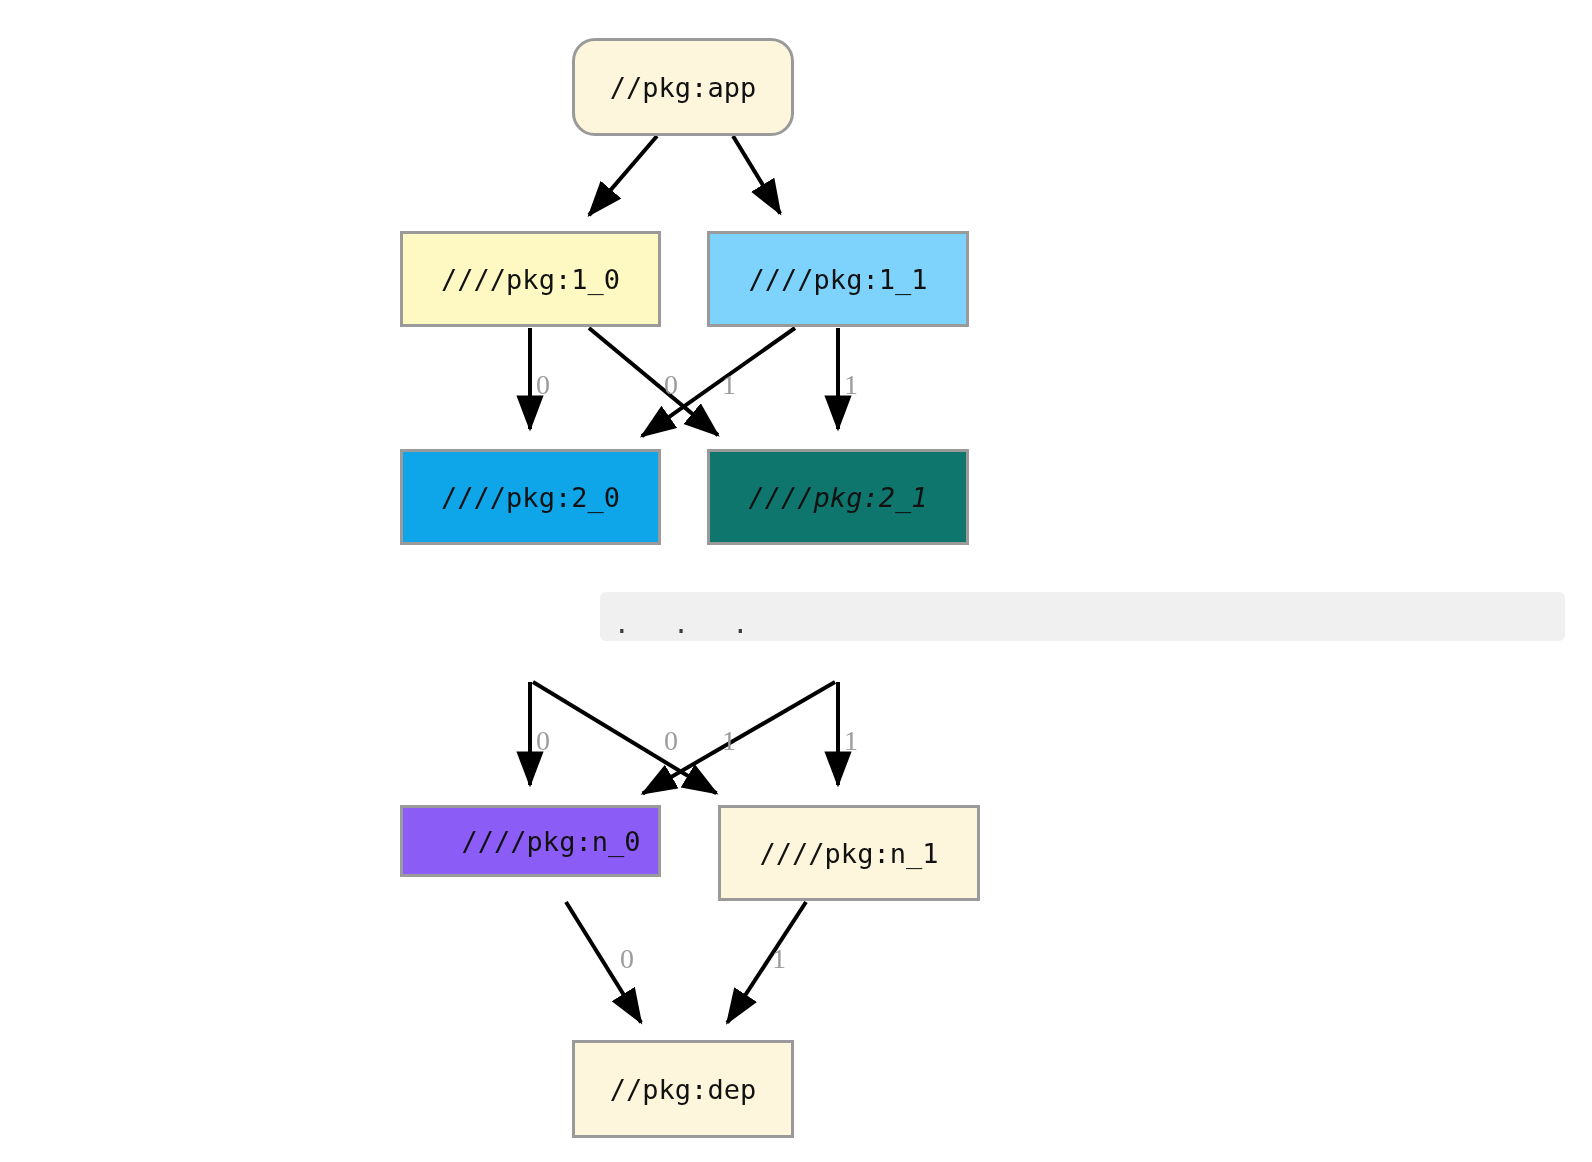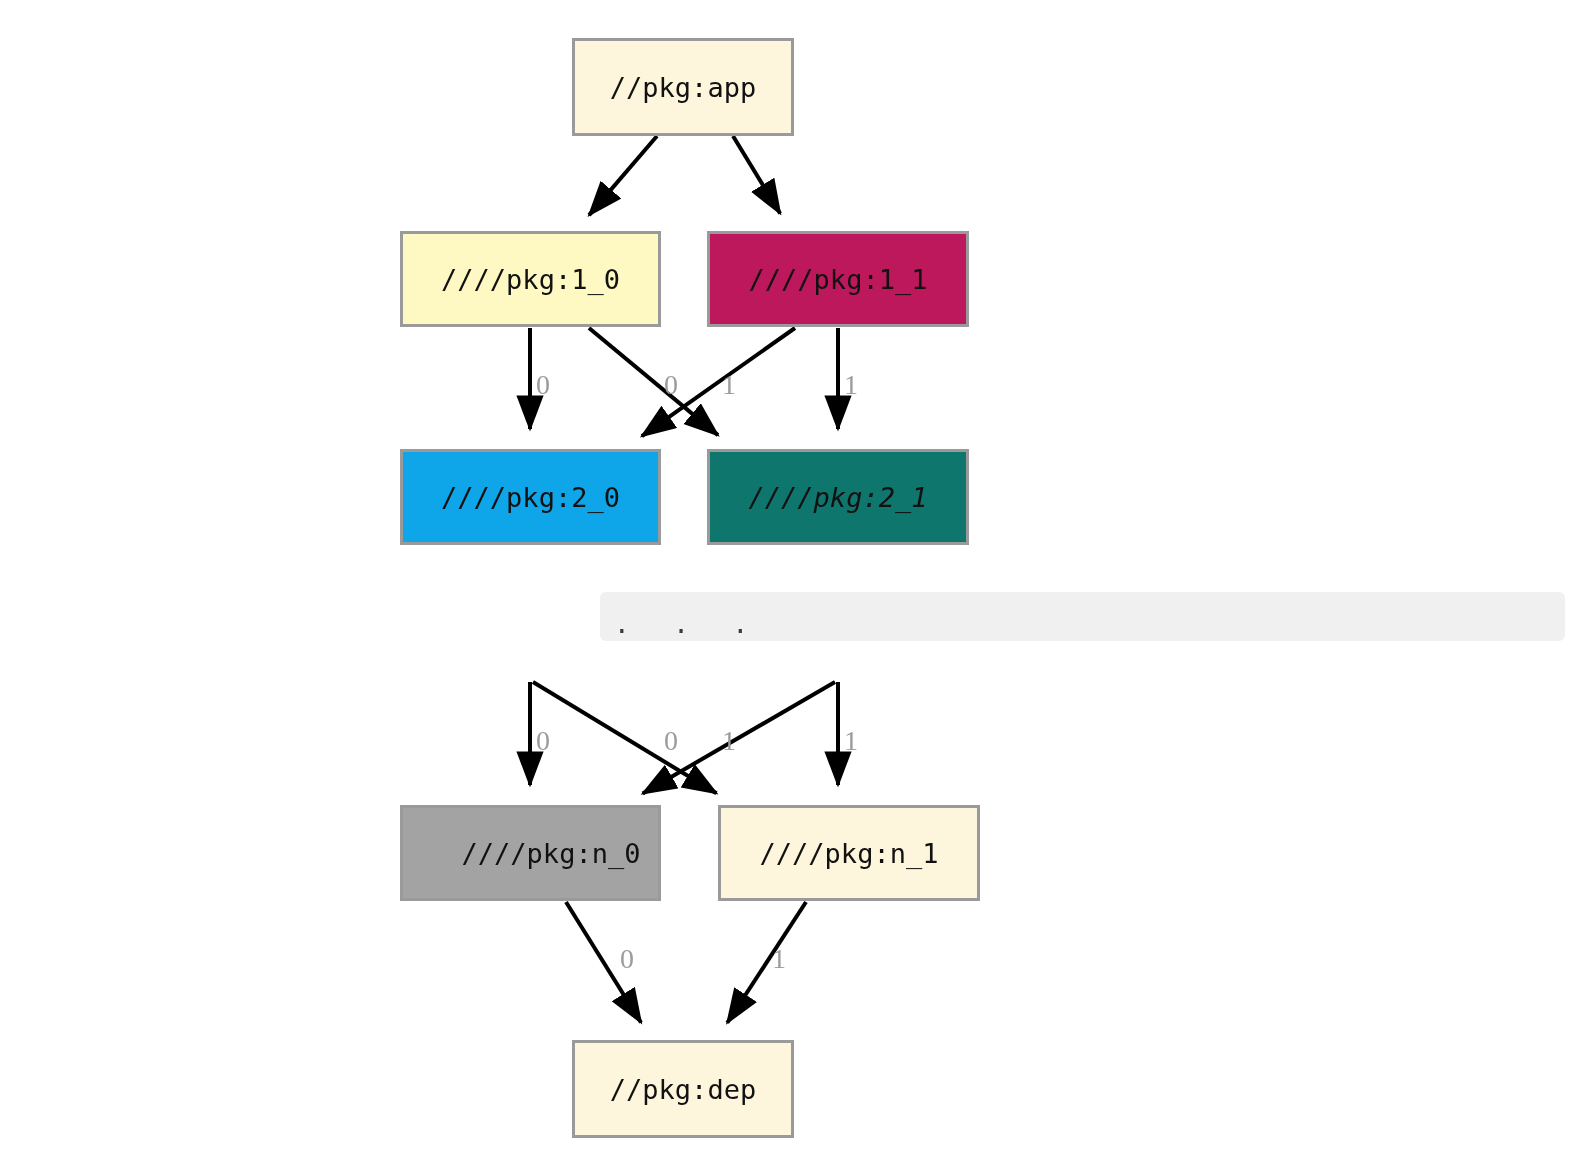--- a/index.html
+++ b/index.html
@@ -96,36 +96,36 @@
         <line x1="566" y1="902" x2="641.0188679245283" y2="1022.566037735849" stroke="#000000" stroke-width="4" marker-end="url(#arrowhead)"></line>
         <line x1="806" y1="902" x2="727.2833340932275" y2="1022.758521561526" stroke="#000000" stroke-width="4" marker-end="url(#arrowhead)"></line>
       </g>
   </svg>
 
   <div class="ellipsis-band" style="left: 600px; top: 592px; width: 965px; height: 49px; background: rgb(240, 240, 240);">
     <span class="ellipsis-dots">. . .</span>
   </div>
 
   <div id="nodes-group">
-      <div class="node-box" style="left: 572px; top: 38px; width: 222px; height: 98px; background: rgb(253, 246, 220); border-color: rgb(154, 154, 154);">
+      <div class="node-box" style="left: 572px; top: 38px; width: 222px; height: 98px; background: rgb(253, 246, 220); border-color: rgb(154, 154, 154); border-radius: 23px;">
         <span class="node-label">//pkg:app</span>
       </div>
       <div class="node-box" style="left: 400px; top: 231px; width: 261px; height: 96px; background: #fef9c3; border-color: rgb(154, 154, 154);">
         <span class="node-label">////pkg:1_0</span>
       </div>
-      <div class="node-box" style="left: 707px; top: 231px; width: 262px; height: 96px; background: #be185d; border-color: rgb(154, 154, 154);">
+      <div class="node-box" style="left: 707px; top: 231px; width: 262px; height: 96px; background: #7dd3fc; border-color: rgb(154, 154, 154);">
         <span class="node-label">////pkg:1_1</span>
       </div>
       <div class="node-box" style="left: 400px; top: 449px; width: 261px; height: 96px; background: #0ea5e9; border-color: rgb(154, 154, 154);">
         <span class="node-label">////pkg:2_0</span>
       </div>
       <div class="node-box" style="left: 707px; top: 449px; width: 262px; height: 96px; background: #0f766e; border-color: rgb(154, 154, 154); font-style: italic;">
         <span class="node-label">////pkg:2_1</span>
       </div>
-      <div class="node-box" style="left: 400px; top: 805px; width: 261px; height: 96px; background: #a3a3a3; border-color: rgb(154, 154, 154); padding-left: 41px;">
+      <div class="node-box" style="left: 400px; top: 805px; width: 261px; height: 72px; background: #8b5cf6; border-color: rgb(154, 154, 154); padding-left: 41px;">
         <span class="node-label">////pkg:n_0</span>
       </div>
       <div class="node-box" style="left: 707px; top: 805px; width: 262px; height: 96px; background: rgb(253, 246, 220); border-color: rgb(154, 154, 154); margin-left: 11px;">
         <span class="node-label">////pkg:n_1</span>
       </div>
       <div class="node-box" style="left: 572px; top: 1040px; width: 222px; height: 98px; background: rgb(253, 246, 220); border-color: rgb(154, 154, 154);">
         <span class="node-label">//pkg:dep</span>
       </div>
     </div>
   <div id="edge-labels-group">

